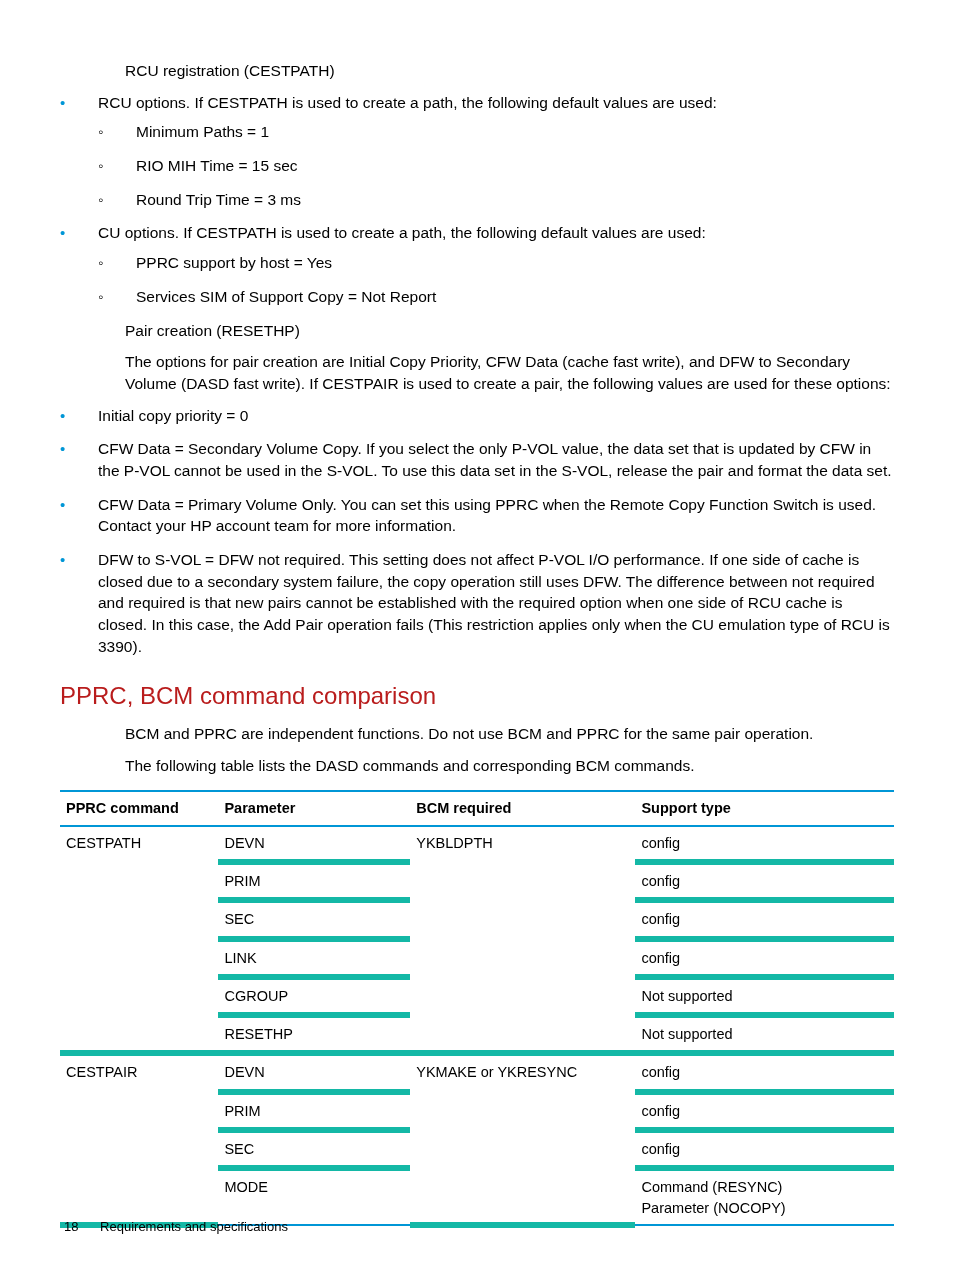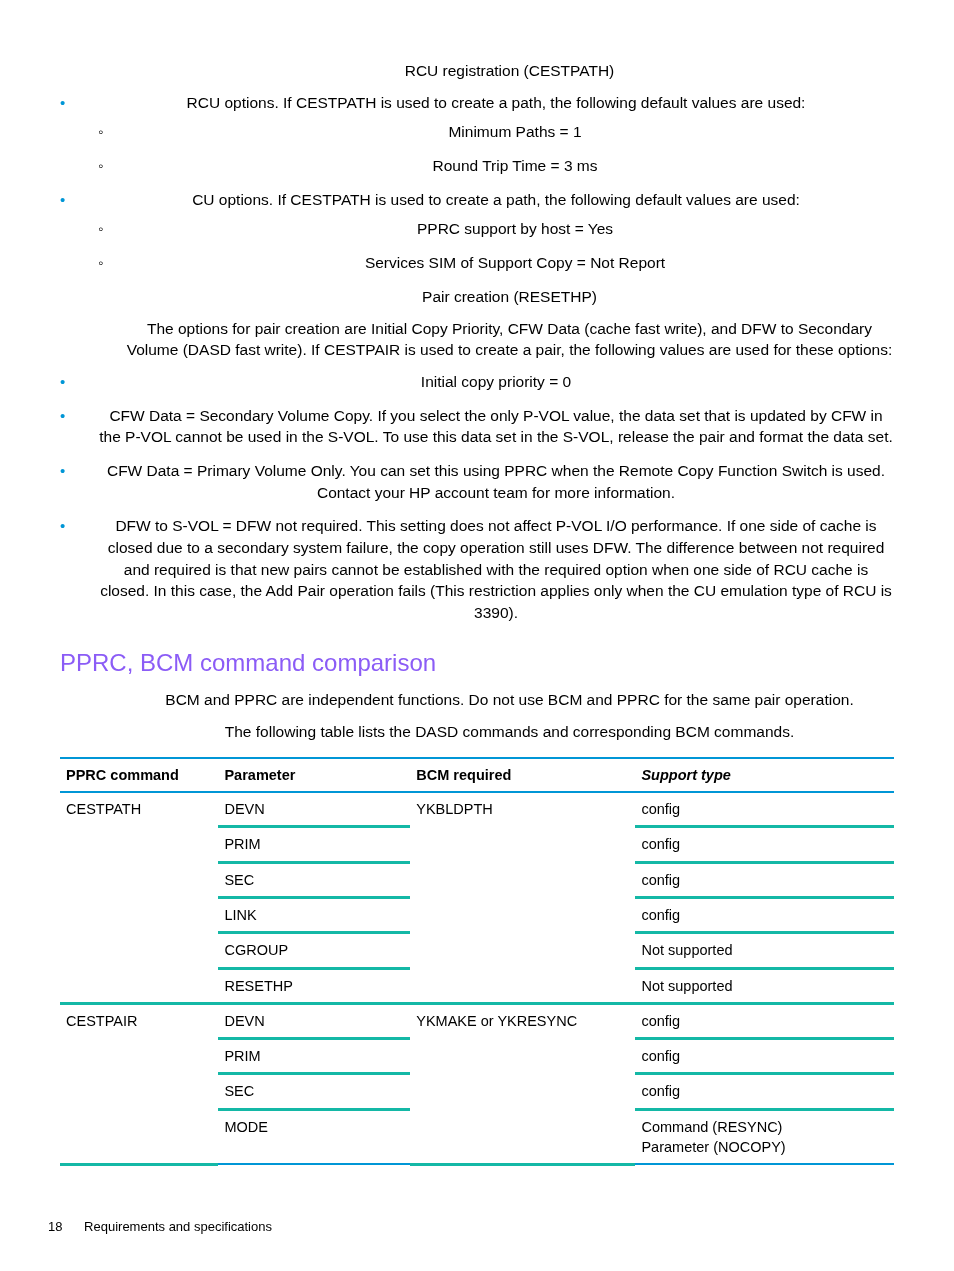--- a/index.html
+++ b/index.html
@@ -6,21 +6,21 @@
     body {
       margin: 0;
       padding: 60px 60px 40px 60px;
       font-family: Arial, Helvetica, sans-serif;
       font-size: 15.5px;
       line-height: 1.4;
       color: #000;
       width: 954px;
       box-sizing: border-box;
     }
-    .indent1 { margin-left: 65px; text-align: center; }
+    .indent1 { margin-left: 65px; }
     ul.primary {
       list-style: none;
       margin: 0 0 8px 0;
       padding: 0;
     }
     ul.primary > li {
       position: relative;
       padding-left: 38px;
       margin-bottom: 12px;
     }
@@ -45,65 +45,66 @@
     ul.secondary > li::before {
       content: "◦";
       position: absolute;
       left: 0;
       top: 0;
       font-size: 15px;
     }
     .note { margin: 6px 0 8px 0; }
     .para { margin-bottom: 10px; }
     h2 {
-      color: #8b5cf6;
+      color: #b91c1c;
       font-weight: normal;
       font-size: 24px;
       margin: 22px 0 10px 0;
     }
     table {
       border-collapse: collapse;
       width: 100%;
       margin-top: 14px;
       border-top: 2px solid #0096d6;
       border-bottom: 2px solid #0096d6;
     }
     th, td {
       text-align: left;
       font-size: 14.5px;
       padding: 6px 8px 6px 6px;
-      border-bottom: 3px solid #14b8a6;
+      border-bottom: 6px solid #14b8a6;
       vertical-align: top;
     }
     th {
       font-weight: bold;
       border-bottom: 2px solid #0096d6;
     }
     .col1 { width: 19%; }
     .col2 { width: 23%; }
     .col3 { width: 27%; }
-    .col4 { width: 31%; font-style: italic; }
+    .col4 { width: 31%; }
     .footer {
       position: absolute;
       bottom: 35px;
-      left: 48px;
+      left: 64px;
       font-size: 13px;
     }
     .footer .pg { display: inline-block; margin-right: 18px; }
   </style>
 </head>
 <body>
 
 <div class="indent1 para">RCU registration (CESTPATH)</div>
 
 <ul class="primary indent1">
   <li>
     <span>RCU options. If CESTPATH is used to create a path, the following default values are used:</span>
     <ul class="secondary">
       <li>Minimum Paths = 1</li>
+      <li>RIO MIH Time = 15 sec</li>
       <li>Round Trip Time = 3 ms</li>
     </ul>
   </li>
   <li>
     <span>CU options. If CESTPATH is used to create a path, the following default values are used:</span>
     <ul class="secondary">
       <li>PPRC support by host = Yes</li>
       <li>Services SIM of Support Copy = Not Report</li>
     </ul>
   </li>

